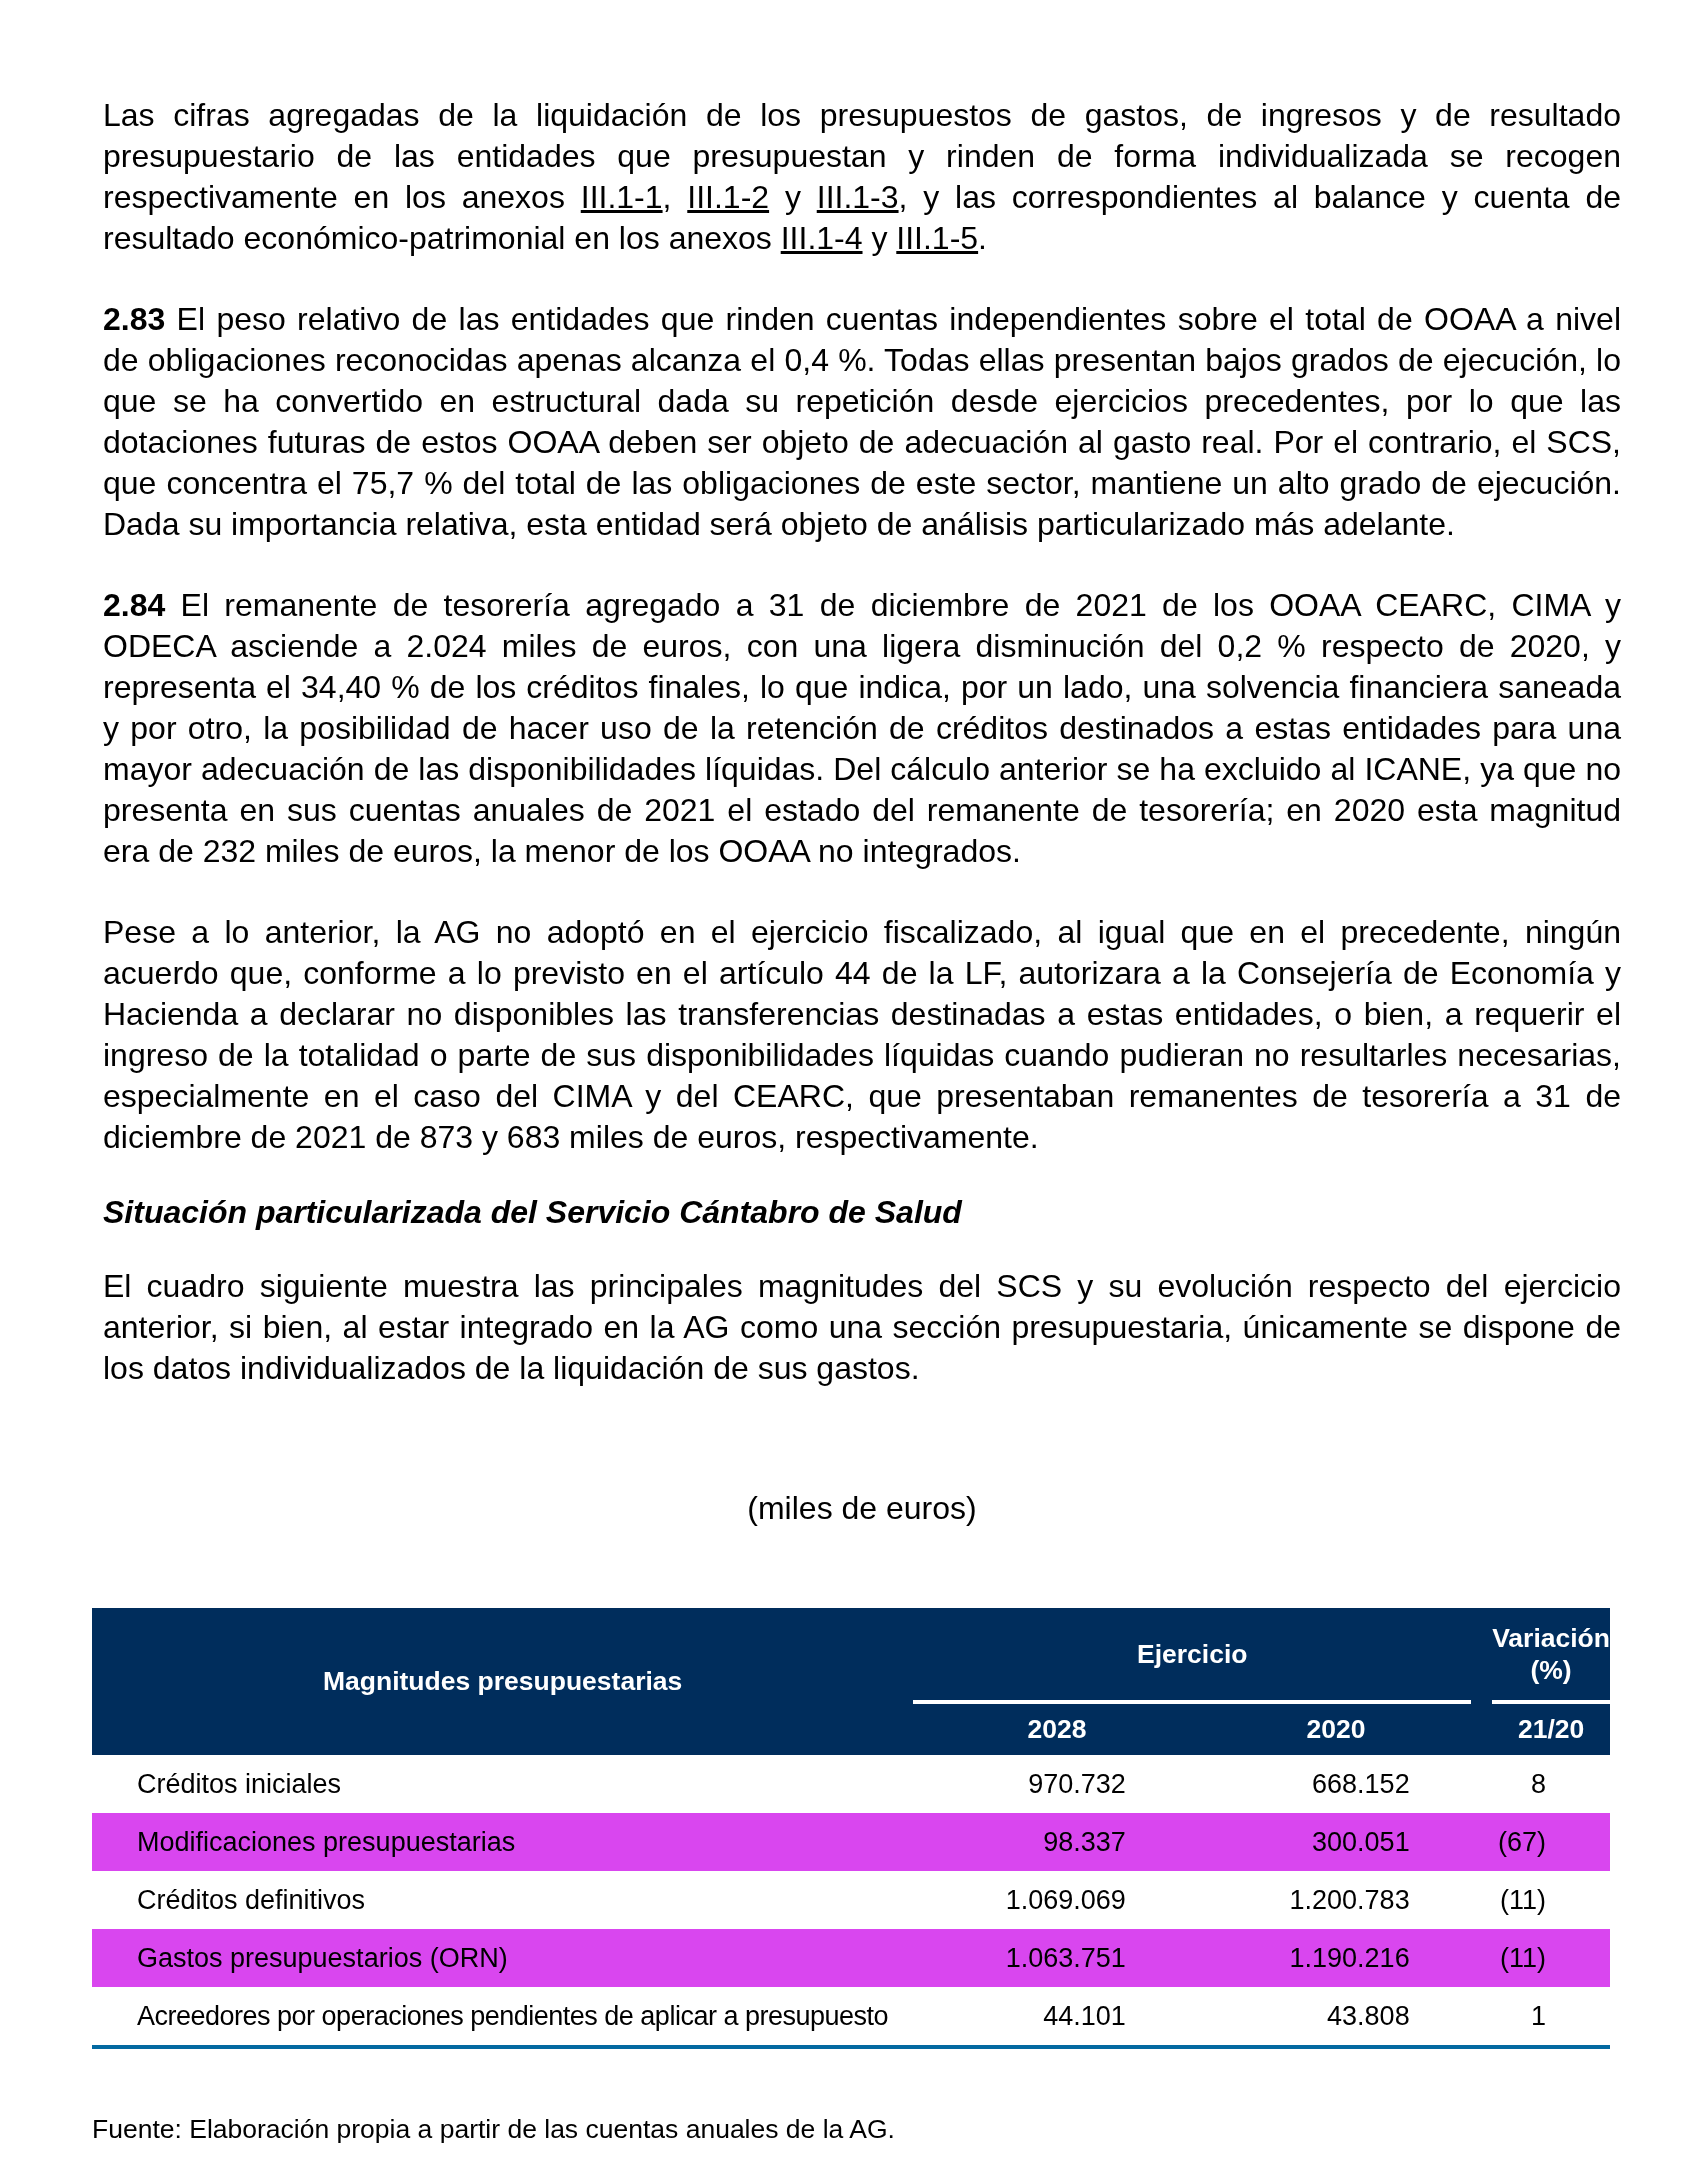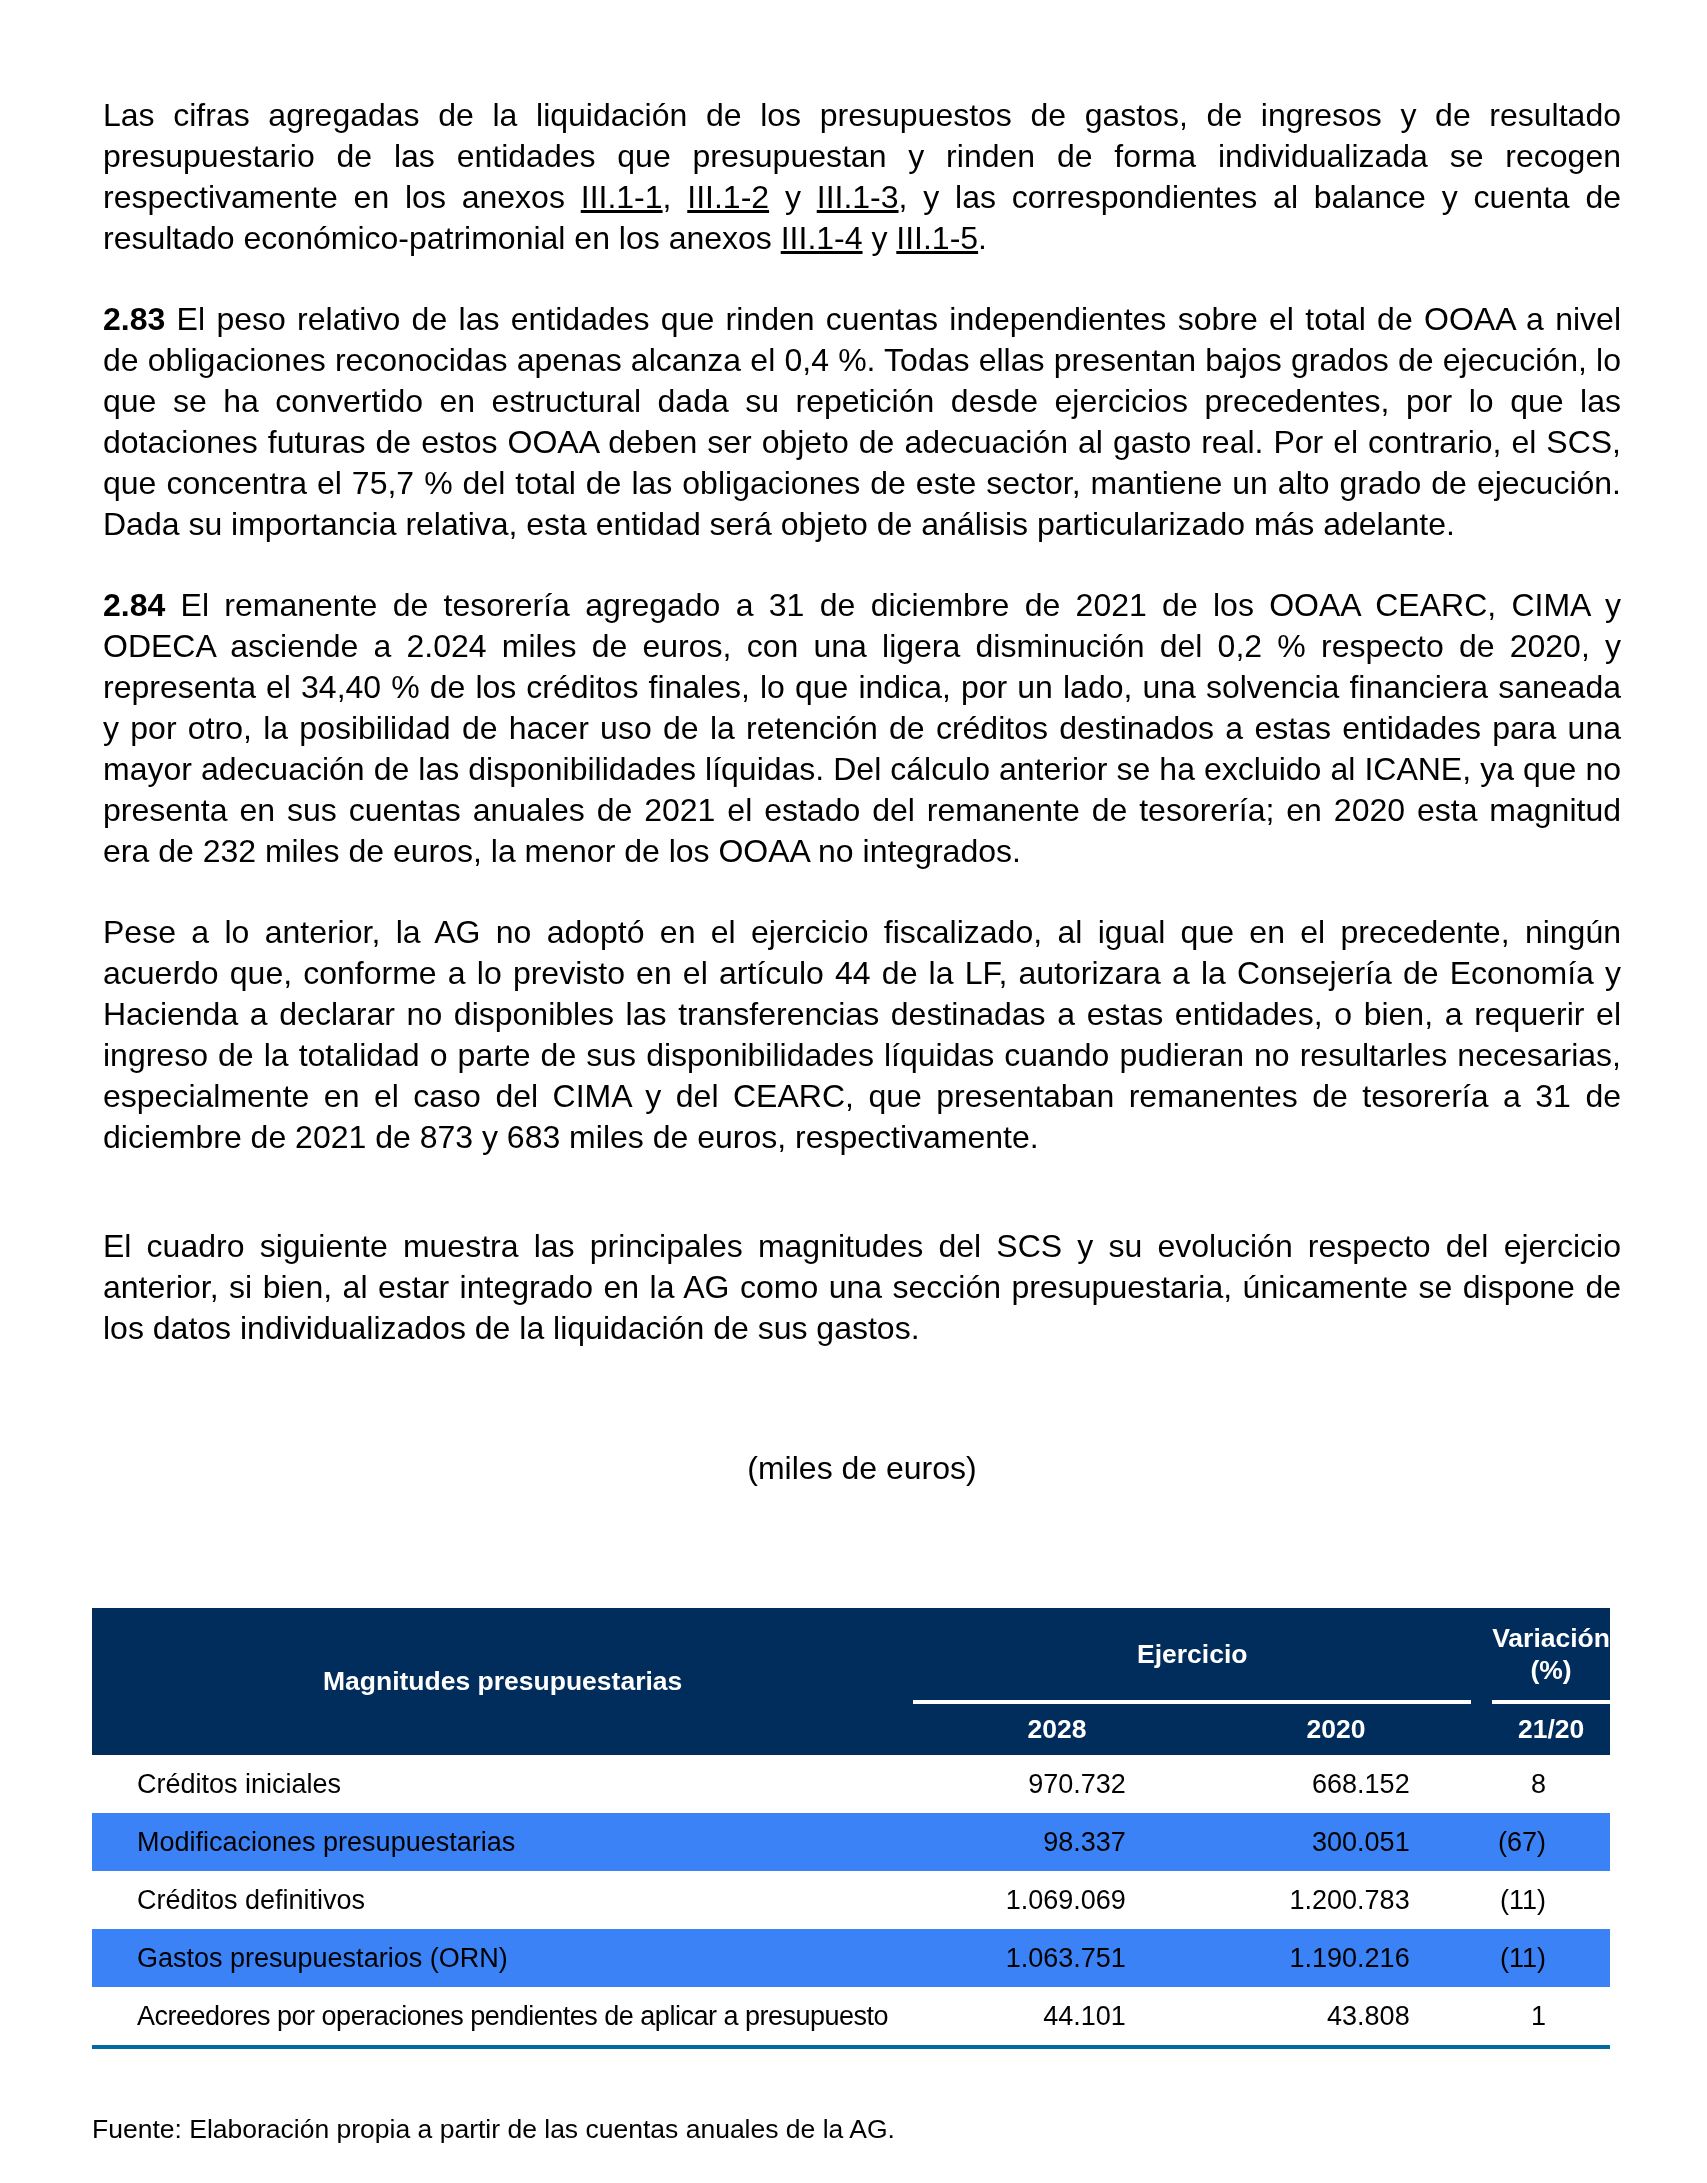--- a/index.html
+++ b/index.html
@@ -32,21 +32,21 @@
   table.grid td { padding: 0; height: 58px; }
   .hdr-main { height: 147px; text-align: center; vertical-align: middle; width: 875px; }
   .hdr-ej { height: 92px; text-align: center; vertical-align: middle; border-bottom: 4px solid #fff; }
   .hdr-var { text-align: center; vertical-align: middle; line-height: 32px; border-bottom: 4px solid #fff; border-left: 21px solid #002d5c; }
   .hdr-yr { height: 51px; text-align: center; vertical-align: middle; }
   td.lbl { padding-left: 45px !important; text-align: left; }
   td.v { text-align: right; }
   td.v.c1 { width: 221px; padding-right: 75px !important; }
   td.v.c2 { width: 217px; padding-right: 72px !important; }
   td.v.c3 { padding-right: 64px !important; }
-  tr.alt td { background: #3b82f6; }
+  tr.alt td { background: #d946ef; }
   tr.last td { border-bottom: 4px solid #0369a1; }
   .source { position: absolute; left: 92px; top: 2113px; font-size: 26.5px; line-height: 32px; }
 </style>
 </head>
 <body>
 
 <div class="page">
 
   <p class="para"><span>Las cifras agregadas de la liquidación de los presupuestos de gastos, de ingresos y de resultado presupuestario de las entidades que presupuestan y rinden de forma individualizada se recogen respectivamente en los anexos </span><span class="link">III.1-1</span><span>, </span><span class="link">III.1-2</span><span> y </span><span class="link">III.1-3</span><span>, y las correspondientes al balance y cuenta de resultado económico-patrimonial en los anexos </span><span class="link">III.1-4</span><span> y </span><span class="link">III.1-5</span><span>.</span></p>
 
@@ -57,20 +57,21 @@
   <div class="gap"></div>
 
   <p class="para"><span class="num">2.84</span><span> El remanente de tesorería agregado a 31 de diciembre de 2021 de los OOAA CEARC, CIMA y ODECA asciende a 2.024 miles de euros, con una ligera disminución del 0,2 % respecto de 2020, y representa el 34,40 % de los créditos finales, lo que indica, por un lado, una solvencia financiera saneada y por otro, la posibilidad de hacer uso de la retención de créditos destinados a estas entidades para una mayor adecuación de las disponibilidades líquidas. Del cálculo anterior se ha excluido al ICANE, ya que no presenta en sus cuentas anuales de 2021 el estado del remanente de tesorería; en 2020 esta magnitud era de 232 miles de euros, la menor de los OOAA no integrados.</span></p>
 
   <div class="gap"></div>
 
   <p class="para">Pese a lo anterior, la AG no adoptó en el ejercicio fiscalizado, al igual que en el precedente, ningún acuerdo que, conforme a lo previsto en el artículo 44 de la LF, autorizara a la Consejería de Economía y Hacienda a declarar no disponibles las transferencias destinadas a estas entidades, o bien, a requerir el ingreso de la totalidad o parte de sus disponibilidades líquidas cuando pudieran no resultarles necesarias, especialmente en el caso del CIMA y del CEARC, que presentaban remanentes de tesorería a 31 de diciembre de 2021 de 873 y 683 miles de euros, respectivamente.</p>
 
   <div class="gap" style="height:34px"></div>
 
+  <h3 class="section">Situación particularizada del Servicio Cántabro de Salud</h3>
 
   <div class="gap" style="height:34px"></div>
 
   <p class="para">El cuadro siguiente muestra las principales magnitudes del SCS y su evolución respecto del ejercicio anterior, si bien, al estar integrado en la AG como una sección presupuestaria, únicamente se dispone de los datos individualizados de la liquidación de sus gastos.</p>
 
   <div class="gap" style="height:63px"></div>
 
 
   <div class="gap" style="height:36px"></div>
 

